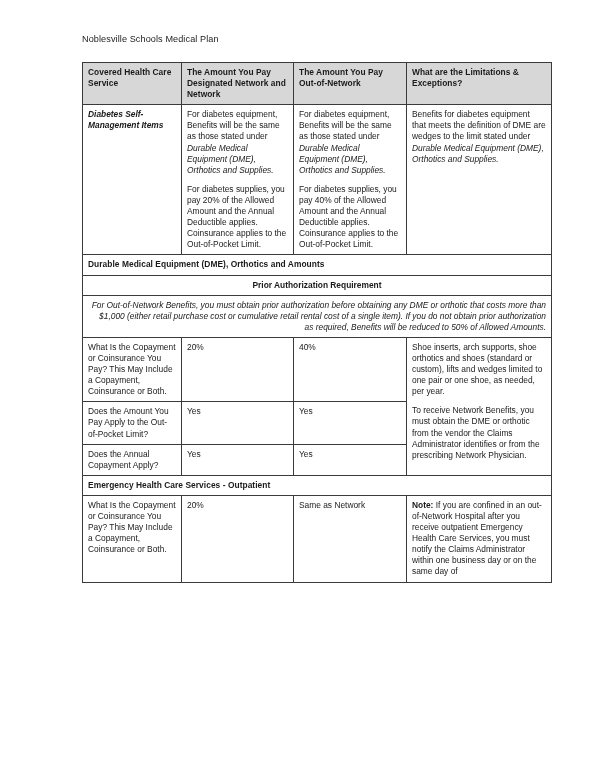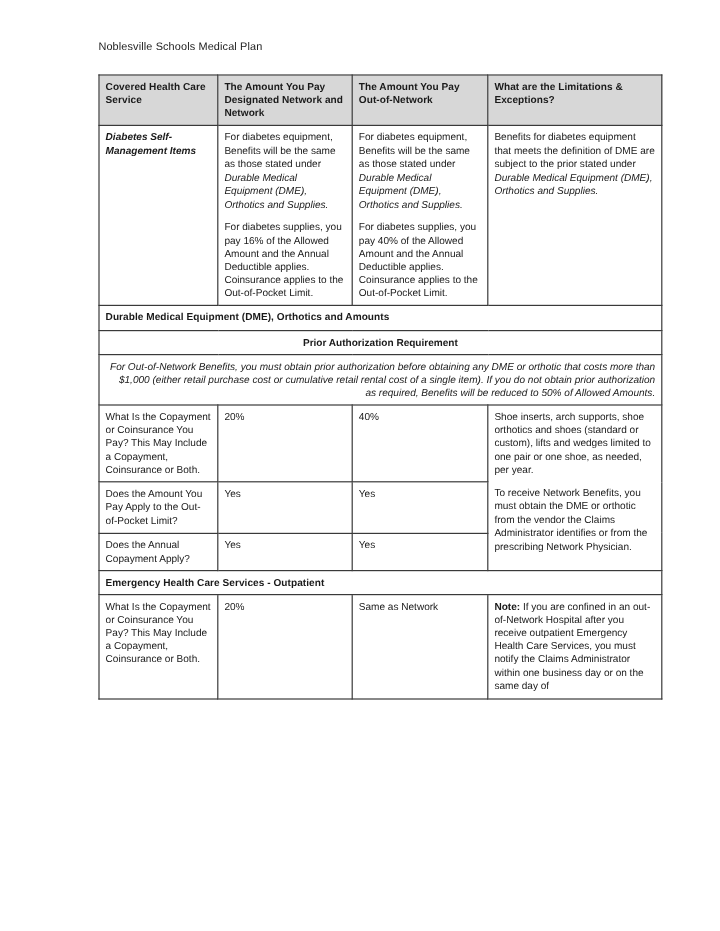--- a/index.html
+++ b/index.html
@@ -129,28 +129,28 @@
         <td class="hdr">The Amount You Pay Out-of-Network</td>
         <td class="hdr">What are the Limitations &amp; Exceptions?</td>
       </tr>
 
       <tr>
         <td>
           <span class="cell-title-italic">Diabetes Self-Management Items</span>
         </td>
         <td>
           <p class="para"><span>For diabetes equipment, Benefits will be the same as those stated under </span><span class="i">Durable Medical Equipment (DME), Orthotics and Supplies.</span></p>
-          <p class="para">For diabetes supplies, you pay 16% of the Allowed Amount and the Annual Deductible applies. Coinsurance applies to the Out-of-Pocket Limit.</p>
+          <p class="para">For diabetes supplies, you pay 20% of the Allowed Amount and the Annual Deductible applies. Coinsurance applies to the Out-of-Pocket Limit.</p>
         </td>
         <td>
           <p class="para"><span>For diabetes equipment, Benefits will be the same as those stated under </span><span class="i">Durable Medical Equipment (DME), Orthotics and Supplies.</span></p>
           <p class="para">For diabetes supplies, you pay 40% of the Allowed Amount and the Annual Deductible applies. Coinsurance applies to the Out-of-Pocket Limit.</p>
         </td>
         <td>
-          <p class="para"><span>Benefits for diabetes equipment that meets the definition of DME are subject to the prior stated under </span><span class="i">Durable Medical Equipment (DME), Orthotics and Supplies.</span></p>
+          <p class="para"><span>Benefits for diabetes equipment that meets the definition of DME are wedges to the limit stated under </span><span class="i">Durable Medical Equipment (DME), Orthotics and Supplies.</span></p>
         </td>
       </tr>
 
       <tr>
         <td class="section" colspan="4">Durable Medical Equipment (DME), Orthotics and Amounts</td>
       </tr>
 
       <tr>
         <td class="center-bold noborder-bottom" colspan="4">Prior Authorization Requirement</td>
       </tr>

